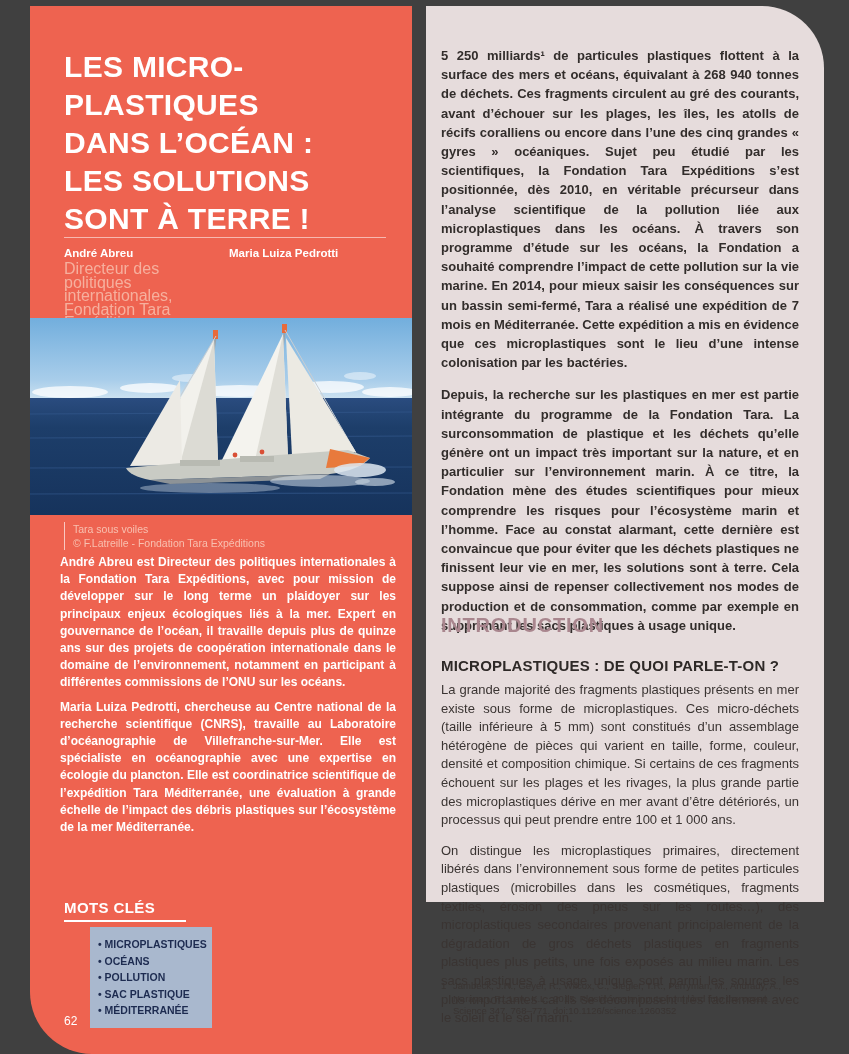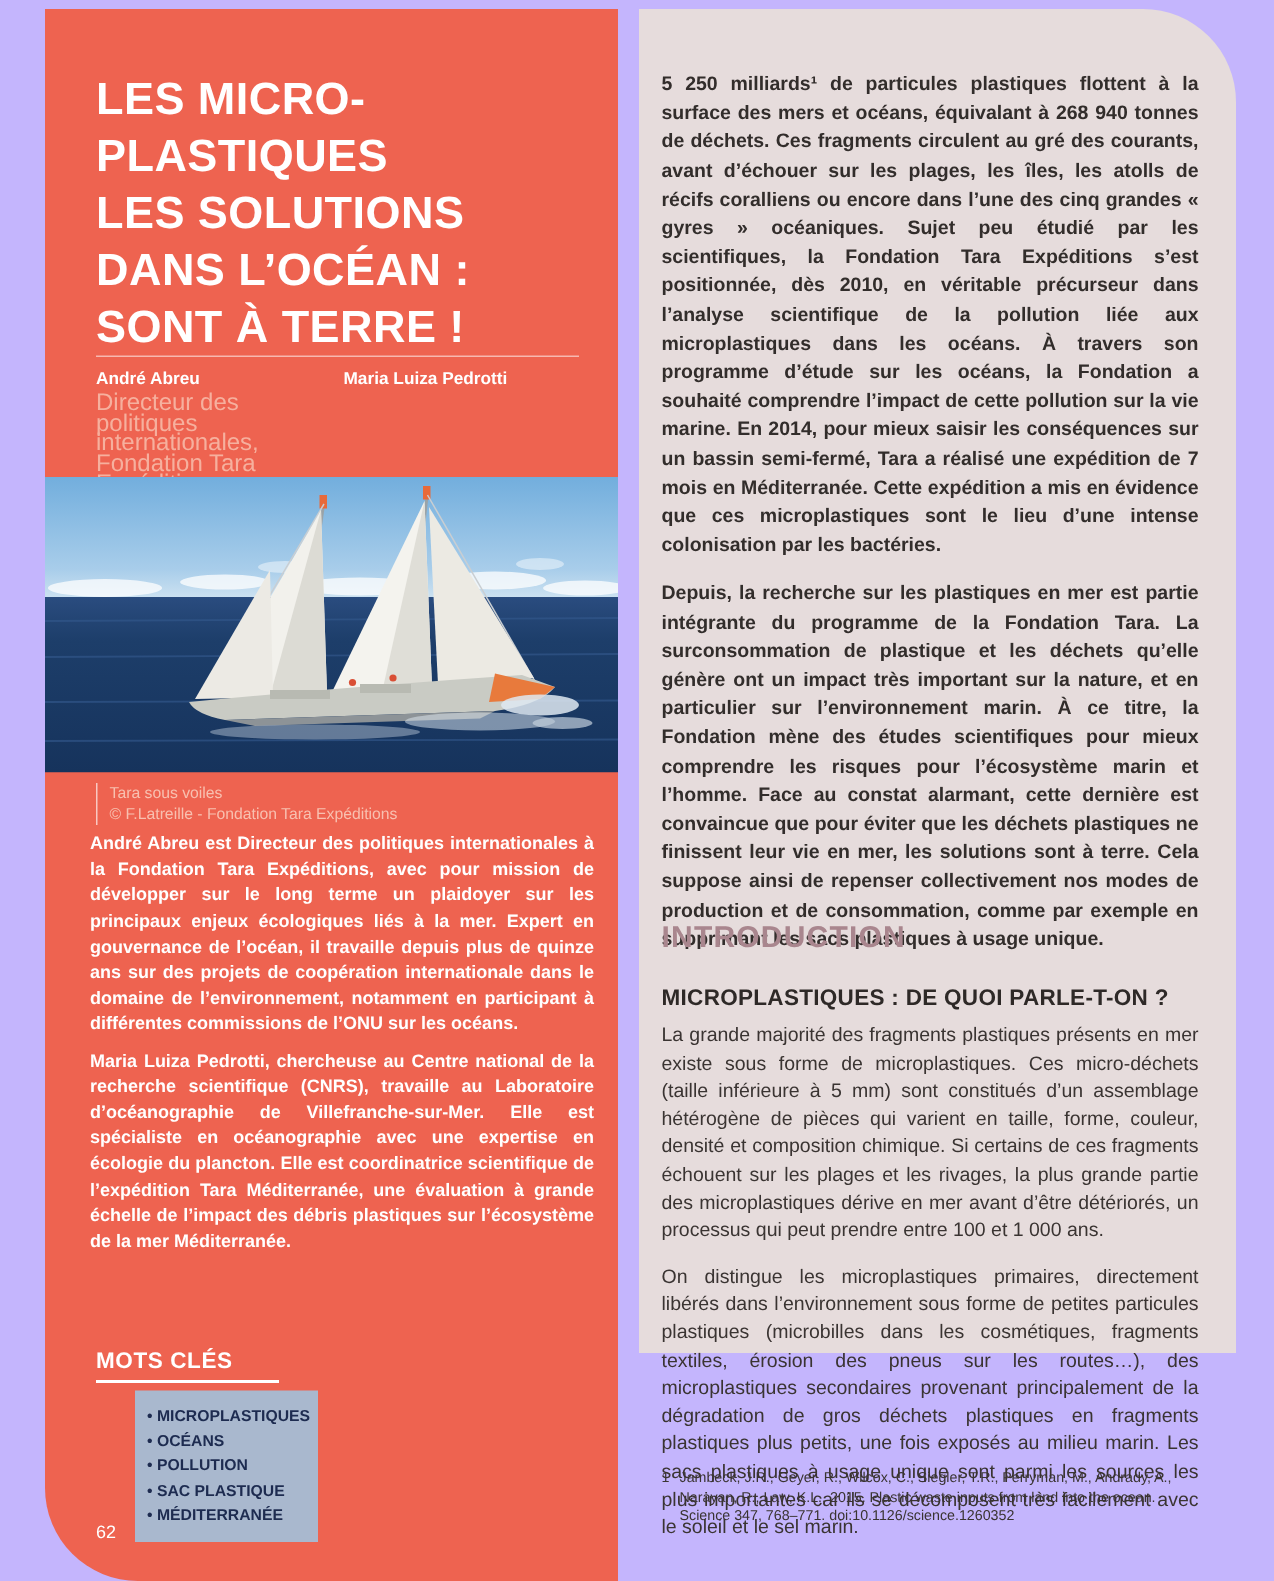--- a/index.html
+++ b/index.html
@@ -1,18 +1,18 @@
 <!DOCTYPE html>
 <html><head>
 <meta charset="utf-8">
 <style>
   * { margin:0; padding:0; box-sizing:border-box; }
   html,body { width:849px; height:1054px; background:#ffffff; overflow:hidden;
     font-family:"Liberation Sans", sans-serif; }
-  .page { position:relative; width:849px; height:1054px; background:#c4b5fd; }
+  .page { position:relative; width:849px; height:1054px; background:#404040; }
 
   
   .left-panel { position:absolute; left:30px; top:6px; width:382px; height:1048px;
     background:#ee6350; border-bottom-left-radius:62px; }
   .title { position:absolute; left:34px; top:42px; width:330px;
     color:#ffffff; font-weight:bold; font-size:30px; line-height:38px; letter-spacing:.3px; }
   .title span { display:block; }
   .author-rule { position:absolute; left:34px; top:231px; width:322px; height:1px;
     background:rgba(255,255,255,.55); }
   .authors { position:absolute; left:34px; top:241px; width:330px; display:flex; }
@@ -63,22 +63,22 @@
 </head>
 <body>
 
 <div class="page">
 
   <section class="left-panel">
 
     <h1 class="title">
       <span>LES MICRO-</span>
       <span>PLASTIQUES</span>
+      <span>DANS L’OCÉAN :</span>
       <span>LES SOLUTIONS</span>
-      <span>DANS L’OCÉAN :</span>
       <span>SONT À TERRE !</span>
     </h1>
 
     <div class="author-rule"></div>
 
     <div class="authors">
       <div class="author">
         <div class="name">André Abreu</div>
         <div class="role">Directeur des politiques internationales, Fondation Tara Expéditions</div>
       </div>

